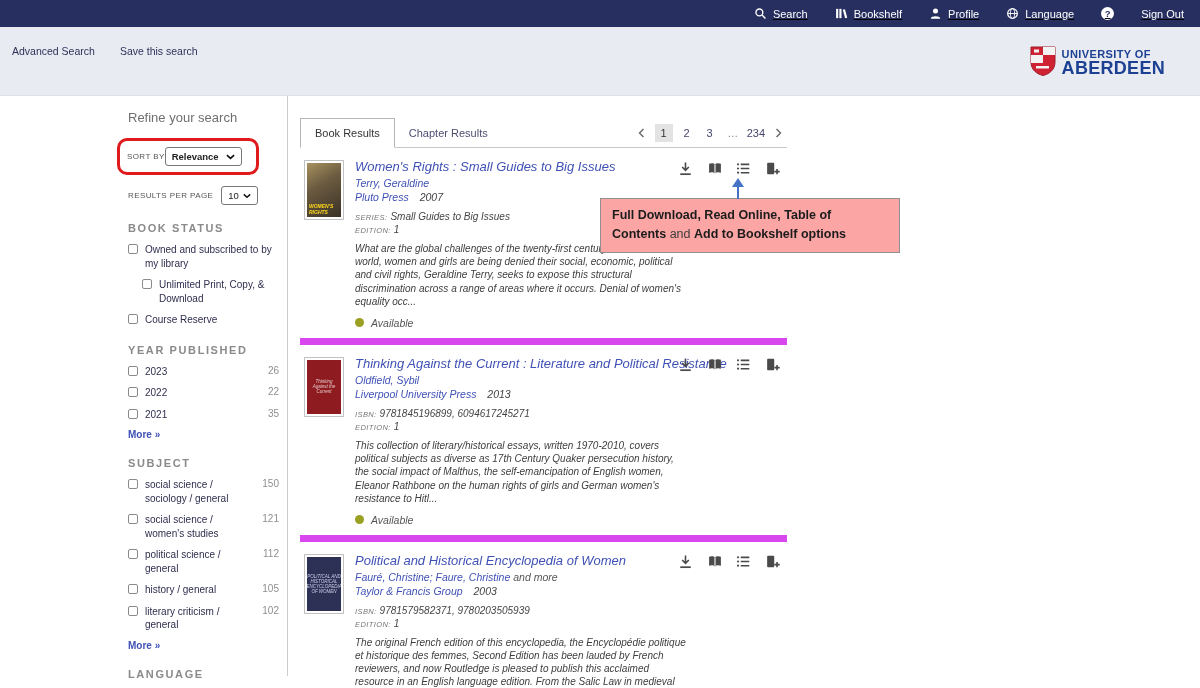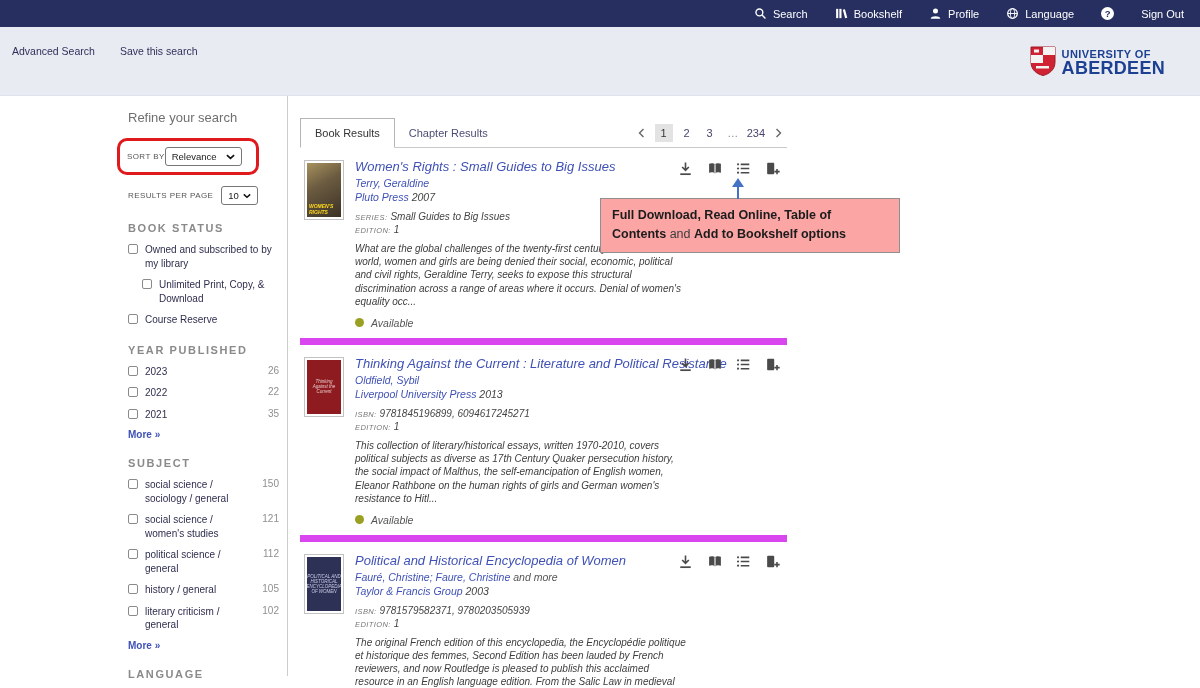--- a/index.html
+++ b/index.html
@@ -2,21 +2,21 @@
 <html><head>
 <meta charset="utf-8">
 <style>
   * { margin:0; padding:0; box-sizing:border-box; }
   html,body { width:1200px; height:688px; background:#fff; overflow:hidden;
     font-family:"Liberation Sans", sans-serif; }
   body { position:relative; }
 
   
   .navbar { position:absolute; top:0; left:0; width:1200px; height:27px; background:#262f5f;
-    display:flex; align-items:center; justify-content:flex-end; gap:27px; padding-right:16px; z-index:10; }
+    display:flex; align-items:center; justify-content:flex-end; gap:27px; padding-right:16px; z-index:10;text-decoration:underline; }
   .nav-item { display:flex; align-items:center; gap:6px; color:#fff; font-size:11px; cursor:pointer; }
   .nav-item svg { display:block; }
   .help-badge { width:13px; height:13px; border-radius:50%; background:#fff; color:#262f5f;
     font-size:9.5px; font-weight:bold; display:flex; align-items:center; justify-content:center; }
 
   
   .band { position:absolute; top:27px; left:0; width:1200px; height:69px; background:#e9ebf3;
     border-bottom:1px solid #dfe1ec; }
   .toolbar-links { position:absolute; top:45px; left:12px; display:flex; gap:25px; }
   .toolbar-links .lnk { font-size:10.5px; color:#303059; cursor:pointer; }
@@ -26,21 +26,21 @@
 
   
   .sidebar { position:absolute; left:110px; top:96px; width:178px; height:580px;
     border-right:1px solid #ccc; padding:14px 0 0 18px; }
   .refine-title { font-size:13px; color:#6f6f6f; margin-bottom:13px; }
   .sort-box { border:3px solid #e0191c; border-radius:10px; padding:6px 7px; margin-left:-11px;
     width:142px; display:flex; align-items:center; background:transparent; }
   .tiny-label { font-size:8px; color:#555; letter-spacing:.4px; white-space:nowrap; }
   .selectbox { border:1px solid #777; border-radius:3px; background:#fff; padding:3px 6px;
     display:flex; align-items:center; justify-content:space-between; font-size:9.5px; color:#222; cursor:pointer; }
-  .sel-relevance { width:77px; }
+  .sel-relevance { width:77px;font-weight:bold; }
   .sel-perpage { width:37px; }
   .perpage-row { margin-top:11px; display:flex; align-items:center; gap:8px; }
   .sec { margin-top:17px; }
   .sec-h { font-size:11px; color:#8a8a8a; letter-spacing:1.6px; margin-bottom:9px; font-weight:bold; }
   .chk-row { display:flex; align-items:flex-start; gap:7px; margin-bottom:8px; padding-right:8px; cursor:pointer; }
   .cb { width:10px; height:10px; border:1px solid #8a8a8a; border-radius:2px; background:#fff; flex:none; margin-top:1px; }
   .chk-label { font-size:10px; color:#2e2e4e; line-height:1.35; flex:1; }
   .count { font-size:10px; color:#8f8f8f; margin-left:4px; }
   .indent { margin-left:14px; }
   .more { font-size:10px; font-weight:bold; color:#3f51b5; margin-top:3px; cursor:pointer; }
@@ -69,21 +69,21 @@
   .c2 { background:#8e1b20; align-items:center; }
   .c2 .cover-t { color:#e6c9c9; font-size:4.5px; padding:2px; }
   .c3 { background:#2e3156; align-items:center; }
   .c3 .cover-t { color:#c9cce4; font-size:4.5px; padding:2px; }
   .card-body { margin-left:55px; margin-right:40px; }
   .b-title { font-size:13px; color:#3f51b5; margin-bottom:3px; cursor:pointer; }
   .b-authors { font-size:10.5px; color:#3f51b5; margin-bottom:2px; cursor:pointer; }
   .b-authors .suffix { color:#555; margin-left:3px; }
   .b-pub { font-size:10.5px; margin-bottom:8px; }
   .pub-name { color:#3f51b5; cursor:pointer; }
-  .pub-year { color:#444; margin-left:0; }
+  .pub-year { color:#444; margin-left:8px; }
   .meta { font-size:10px; color:#444; margin-bottom:2px; }
   .ml { font-size:7.5px; color:#777; letter-spacing:.4px; margin-right:3px; }
   .desc { font-size:10px; color:#3d3d3d; line-height:1.32; margin-top:7px; max-width:332px; }
   .avail { display:flex; align-items:center; gap:7px; margin-top:9px; font-size:10.5px; color:#555; }
   .dot { width:9px; height:9px; border-radius:50%; background:#9aa022; flex:none; }
   .actions { position:absolute; right:4px; top:10px; display:flex; gap:8px; }
   .act-btn { width:21px; height:20px; display:flex; align-items:center; justify-content:center; cursor:pointer; }
 
   
   .callout { position:absolute; left:300px; top:80px; width:300px; background:#fca5a5;

